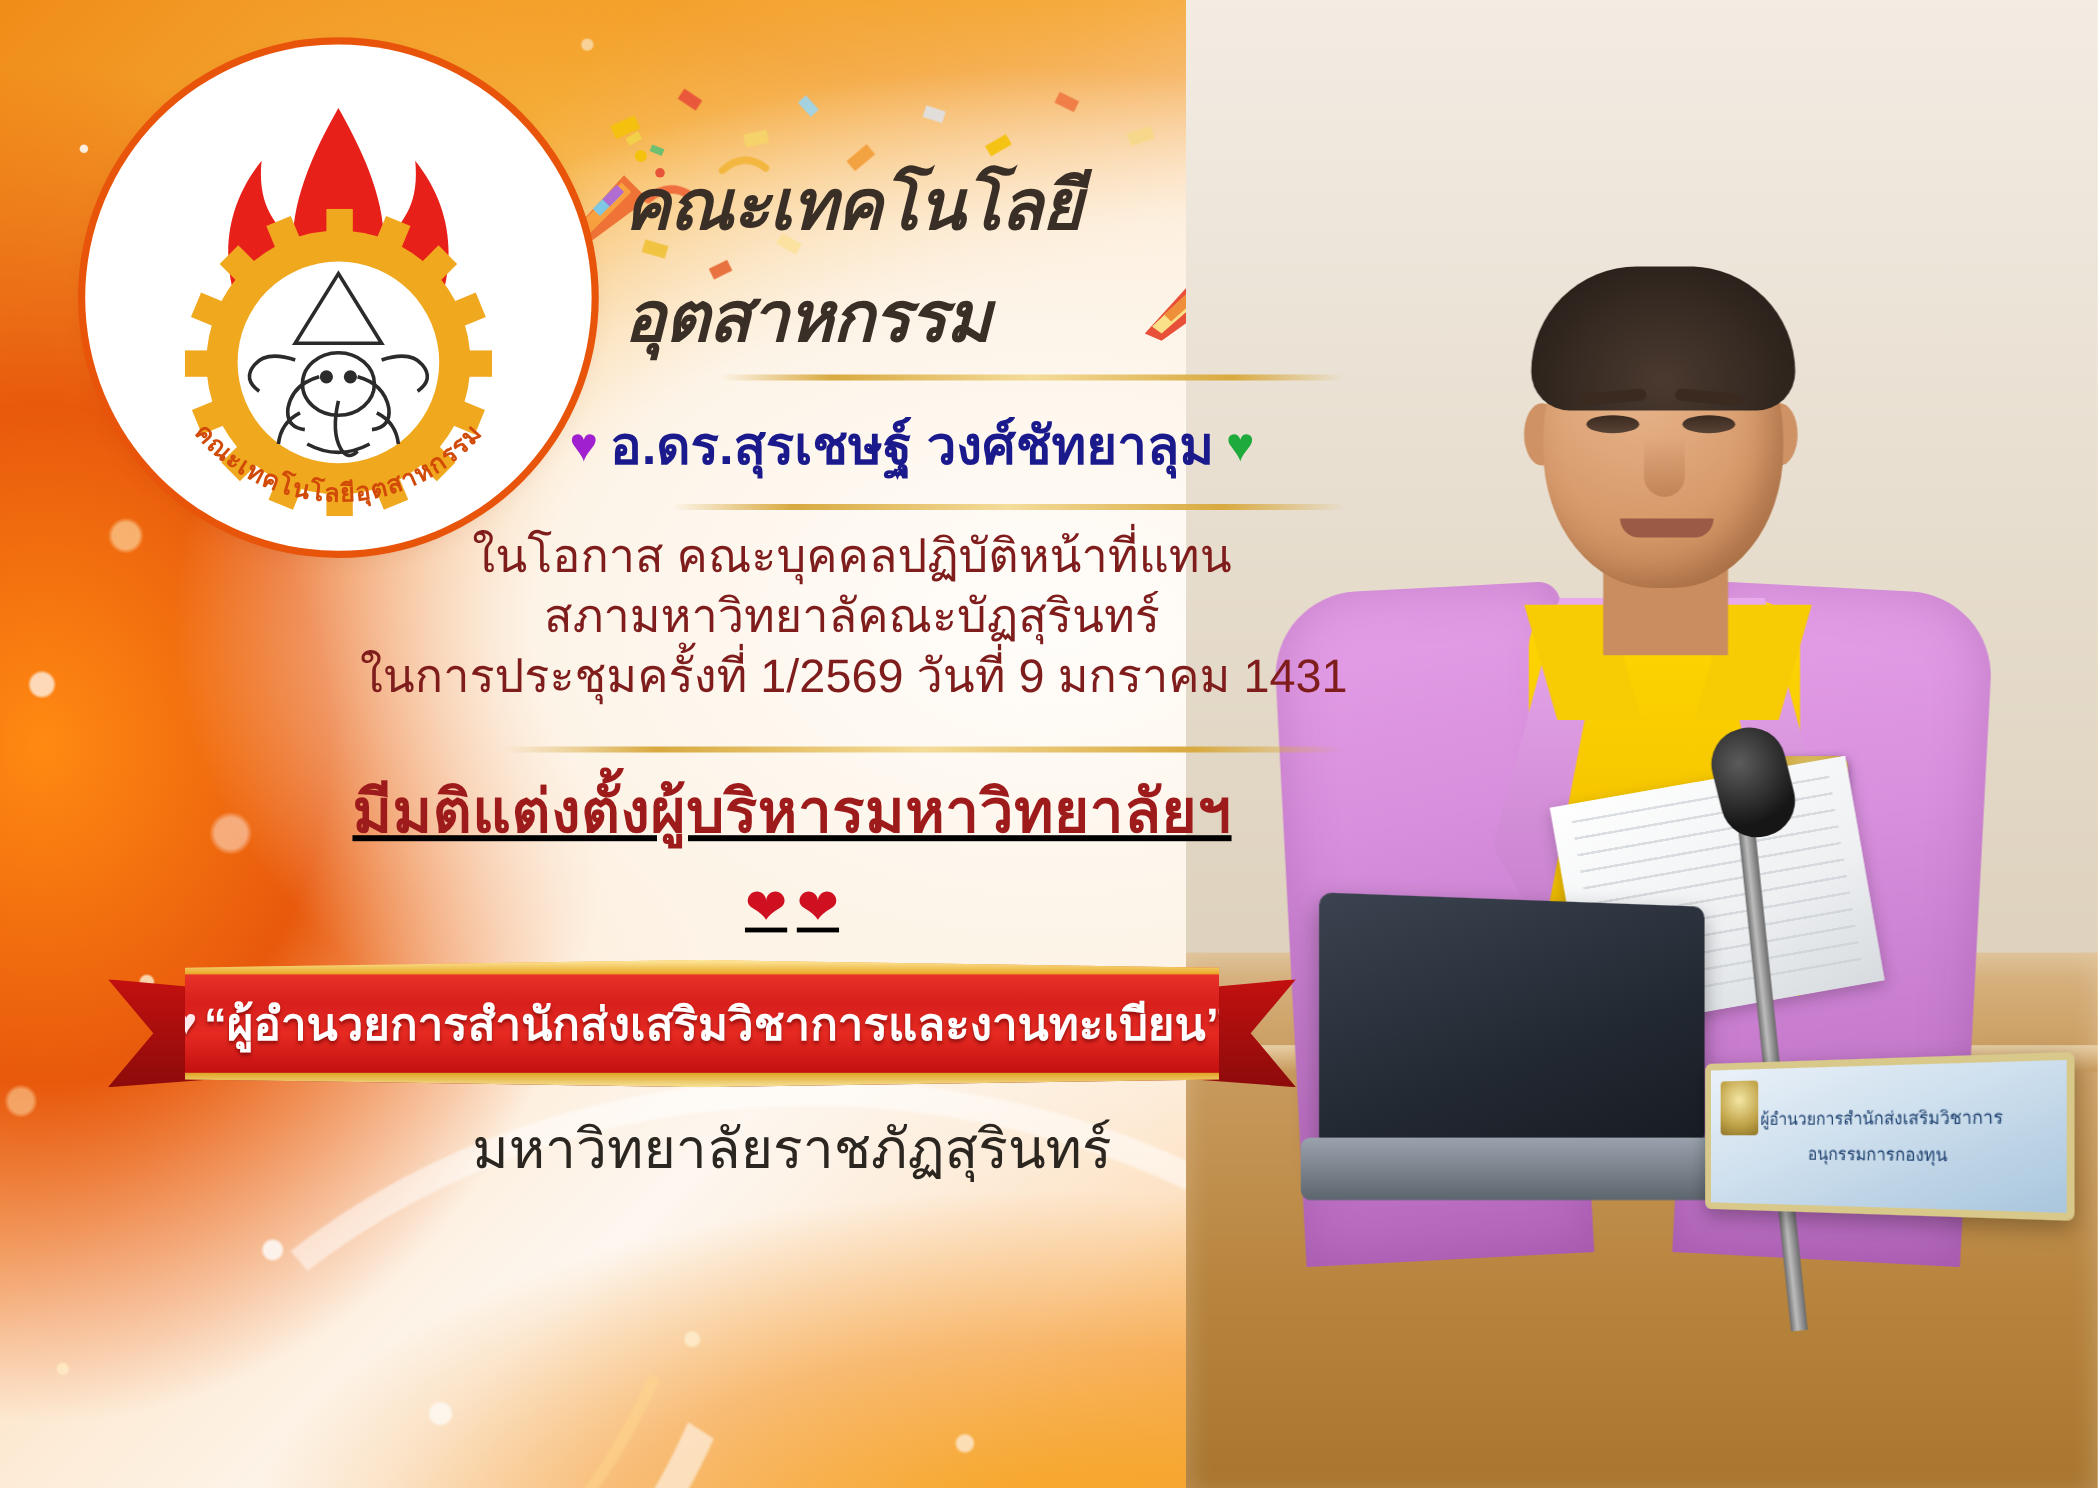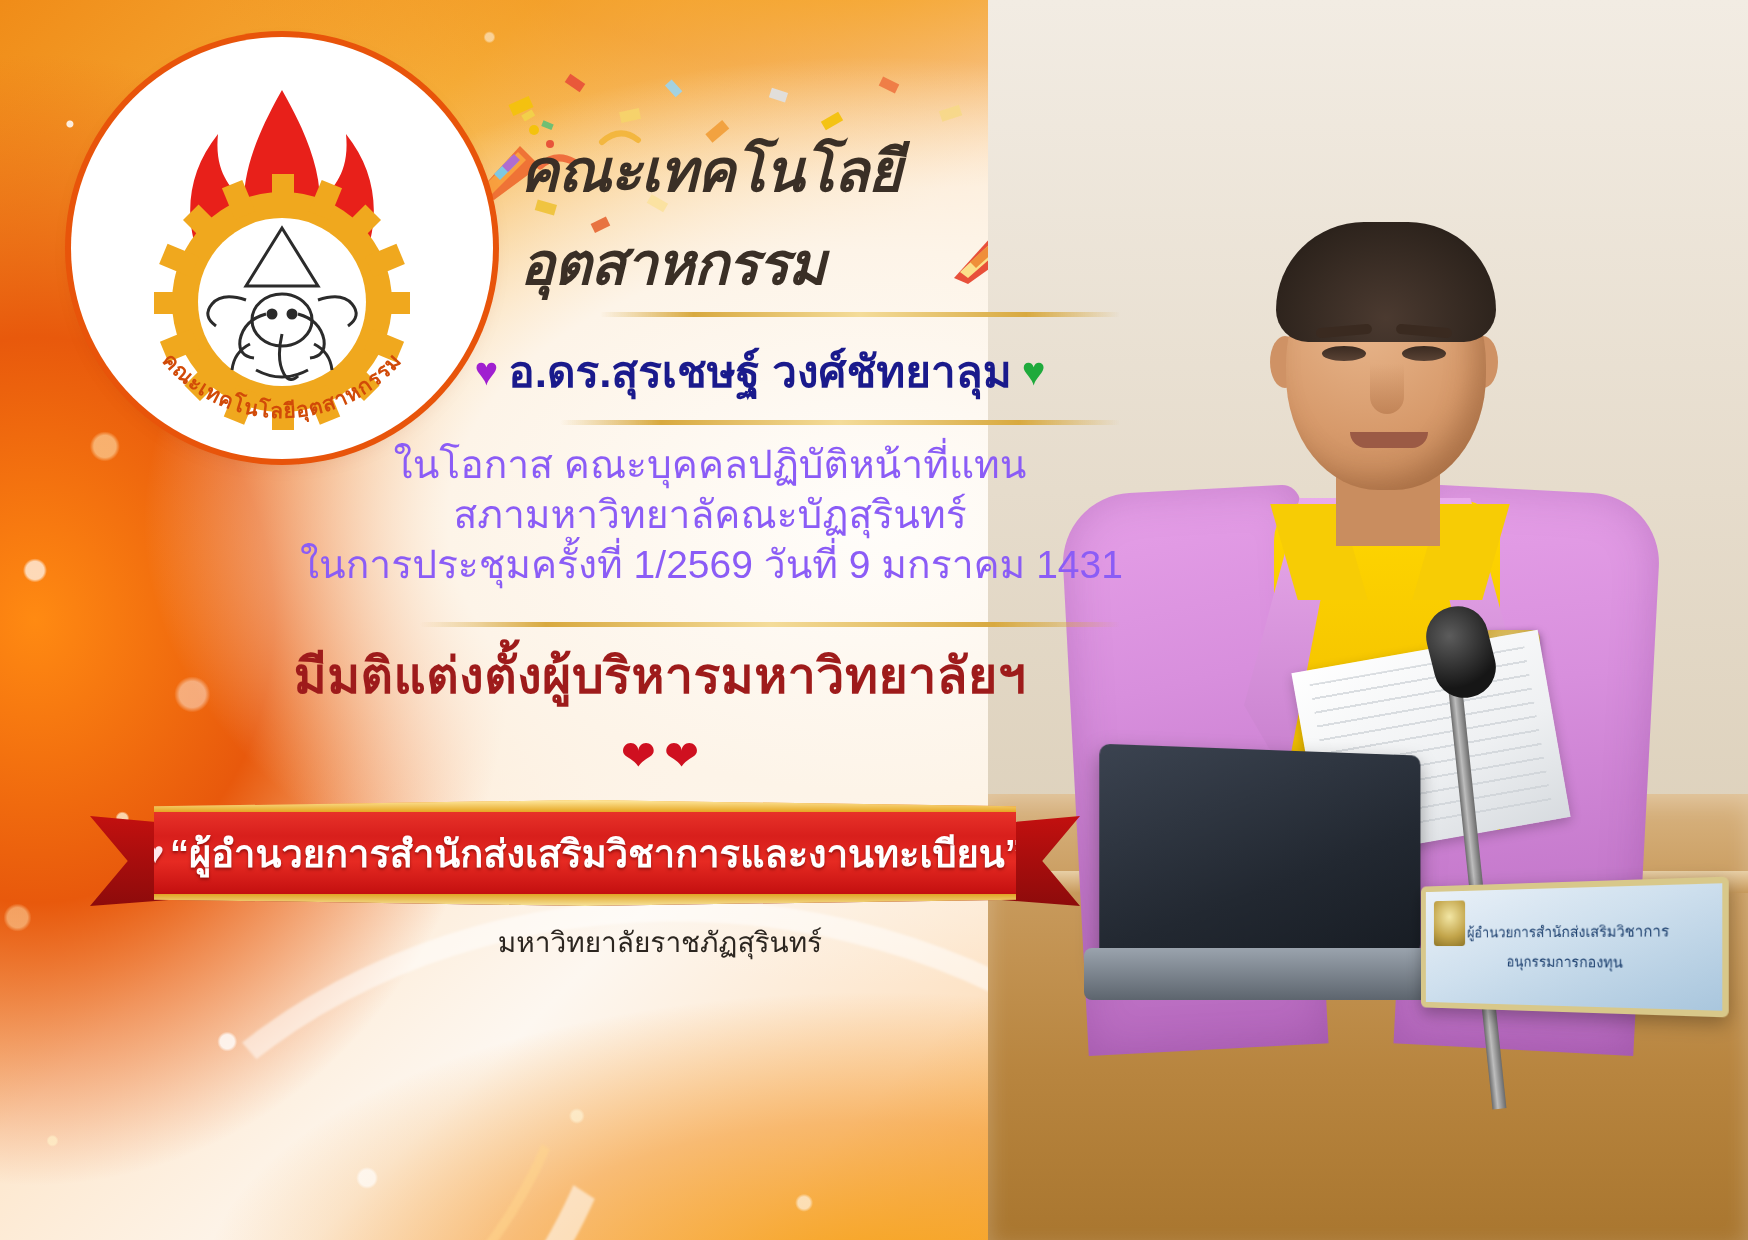--- a/index.html
+++ b/index.html
@@ -239,27 +239,28 @@
   }
   .name-text {
     font-size: 44px; font-weight: bold; color: #1a1a8c; white-space: nowrap;
   }
   .heart-purple, .heart-green { font-size: 40px; line-height: 1; }
   .heart-purple { color: #a020d0; }
   .heart-green  { color: #1faa3c; }
 
   .para {
     position: absolute; left: 300px; top: 440px; width: 820px;
-    text-align: center; color: #8b5cf6;
+    text-align: center; color: #7f1d1d;
   }
   .para div { font-size: 39px; line-height: 1.28; white-space: nowrap; }
 
   .red-hl {
     position: absolute; left: 200px; top: 636px; width: 920px;
     text-align: center;
+    text-decoration: underline;
   }
   .red-hl .rl1 {
     font-size: 50px; font-weight: bold; color: #9e1b1b; white-space: nowrap;
     letter-spacing: 0.5px;
   }
   .red-hl .rl2 {
     margin-top: 16px;
     font-size: 50px; font-weight: bold; color: #a01c1c; white-space: nowrap;
     letter-spacing: 5px;
     display: flex; align-items: center; justify-content: center; gap: 8px;
@@ -293,21 +294,21 @@
   .ribbon-text {
     position: relative; z-index: 2;
     font-size: 38px; font-weight: bold; color: #ffffff; white-space: nowrap;
     text-shadow: 0 2px 3px rgba(90,0,0,0.55);
     display:flex; align-items:center; gap:6px;
   }
   .ribbon-heart { color:#ffe9ec; font-size:30px; }
 
   .univ {
     position: absolute; left: 200px; top: 920px; width: 920px;
-    text-align: center; font-size: 28px; color: #2c2620; white-space: nowrap;
+    text-align: center; font-size: 46px; color: #2c2620; white-space: nowrap;
   }
 </style>
 </head>
 <body>
 
 <div id="poster">
 
   <div class="bg-base"></div>
   <div class="bg-glitter"></div>
   <div class="swoosh swoosh-l"></div>

